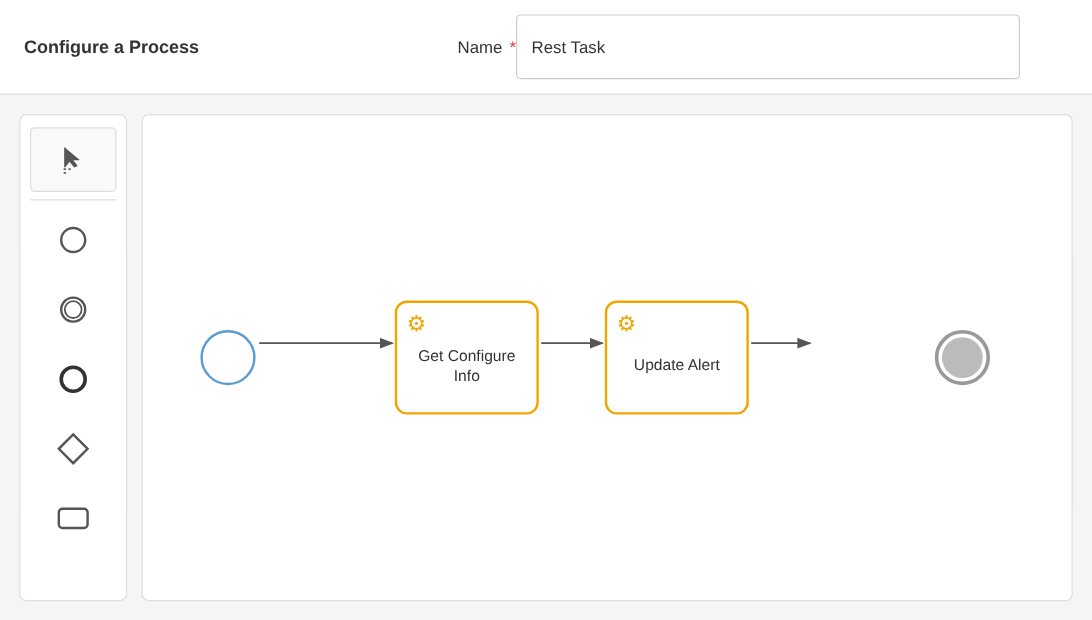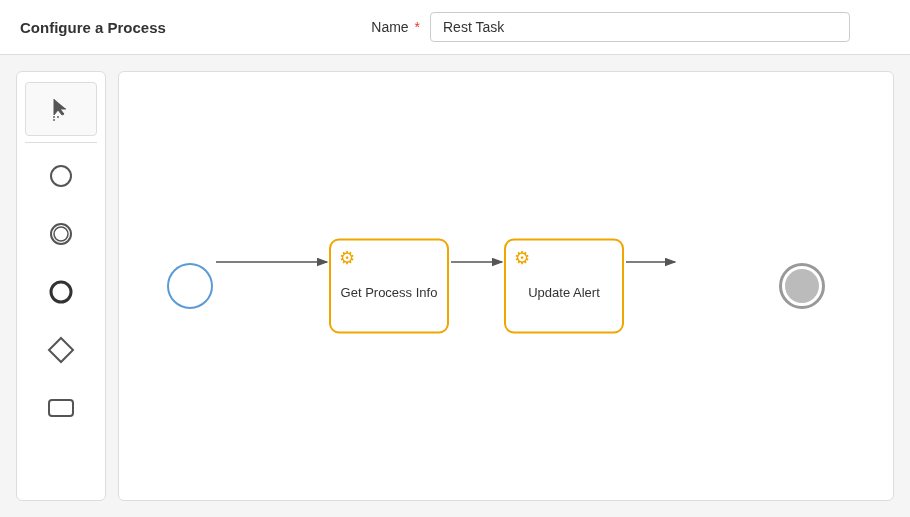--- a/index.html
+++ b/index.html
@@ -41,24 +41,23 @@
       font-size: 14px;
       color: #333;
     }
 
     .header-name-label span.required {
       color: #e53935;
       margin-left: 2px;
     }
 
     .name-input {
-      margin-left: 10px;
       border: 1px solid #ccc;
       border-radius: 4px;
-      padding: 6px 12px;
+      padding: 18px 12px;
       font-size: 14px;
       width: 420px;
       color: #333;
       outline: none;
     }
 
     
     .main-content {
       display: flex;
       flex: 1;
@@ -286,21 +285,21 @@
 
         <line x1="332" y1="190" x2="383" y2="190" stroke="#555" stroke-width="1.5" marker-end="url(#arrowhead)"></line>
 
         <line x1="507" y1="190" x2="556" y2="190" stroke="#555" stroke-width="1.5" marker-end="url(#arrowhead)"></line>
       </svg>
 
       <div class="start-event" style="left:48px; top:50%; transform:translateY(-50%);"></div>
 
       <div class="task-box task-get">
         <span class="task-icon">⚙</span>
-        <span class="task-label">Get Process Info</span>
+        <span class="task-label">Get Configure Info</span>
       </div>
 
       <div class="task-box task-update">
         <span class="task-icon">⚙</span>
         <span class="task-label">Update Alert</span>
       </div>
 
       <div class="end-event" style="right:68px; top:50%; transform:translateY(-50%);">
         <div class="end-event-inner"></div>
       </div>

